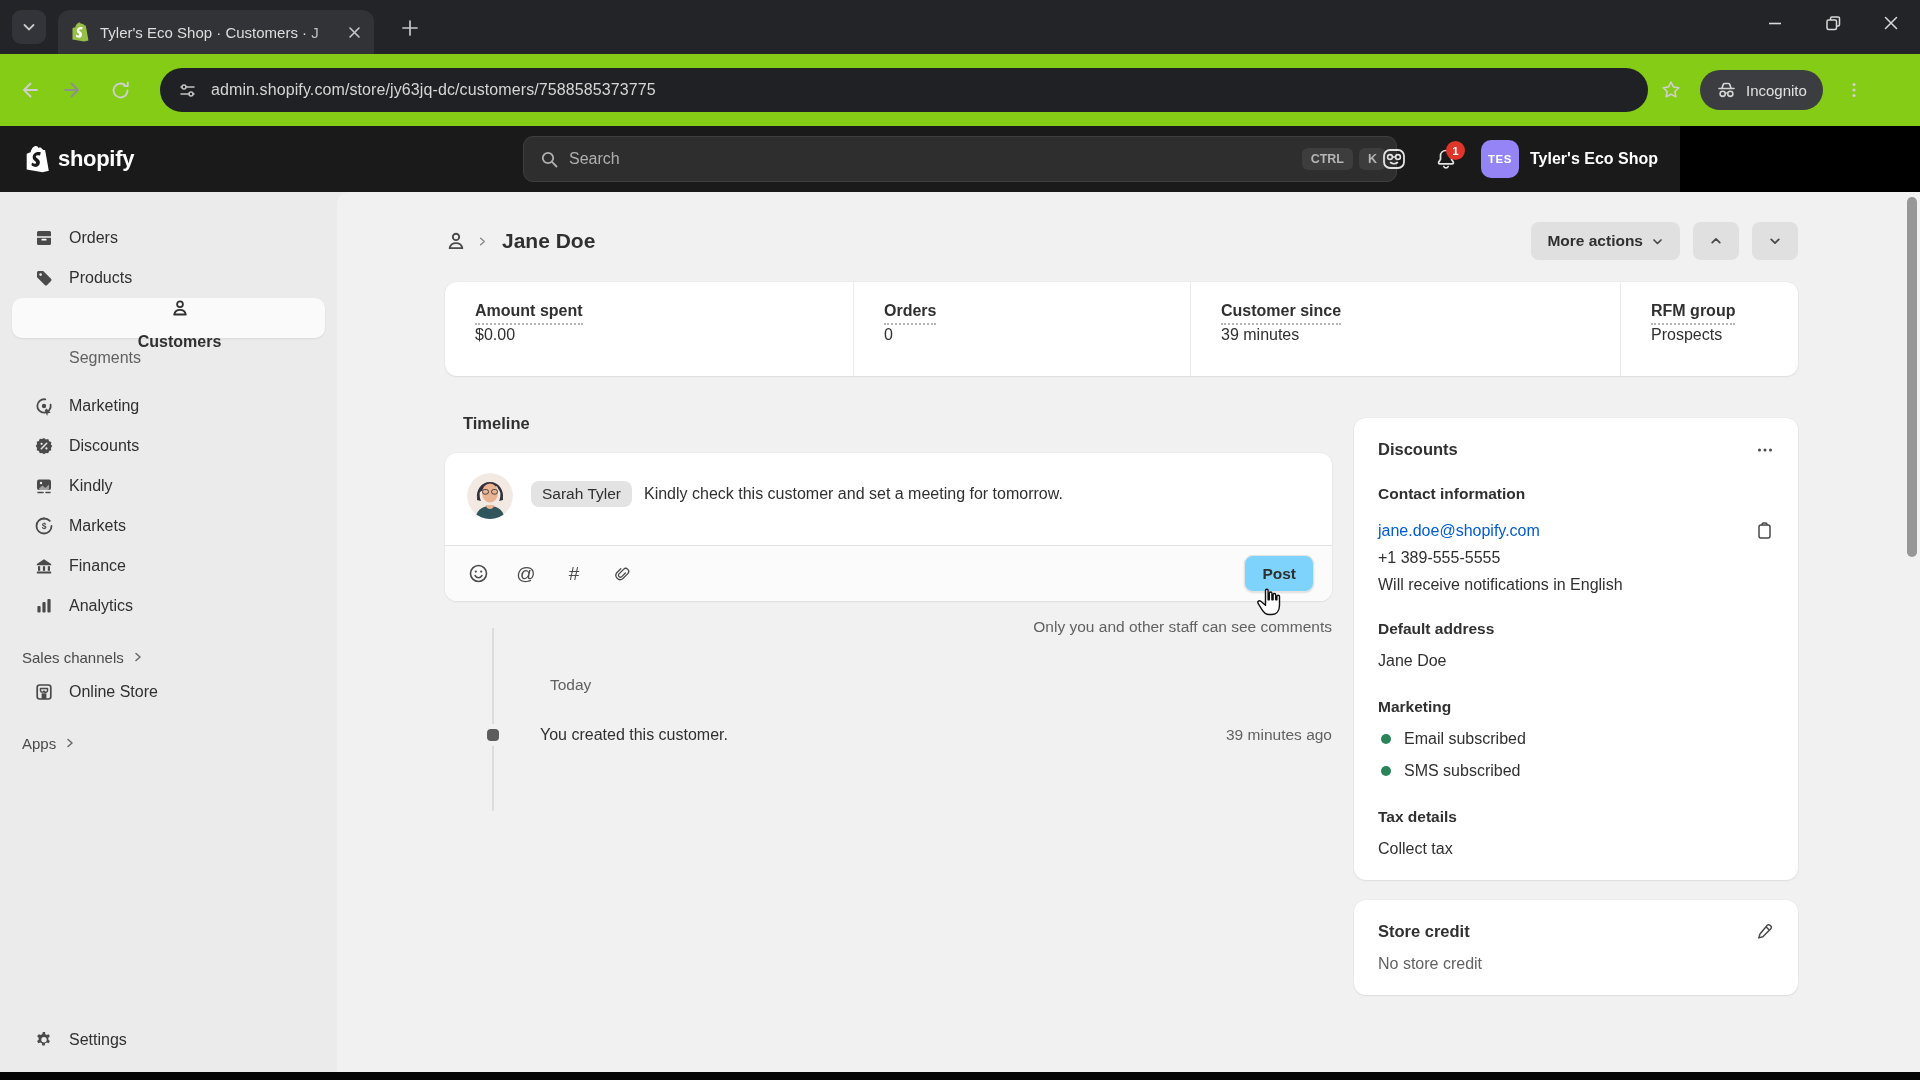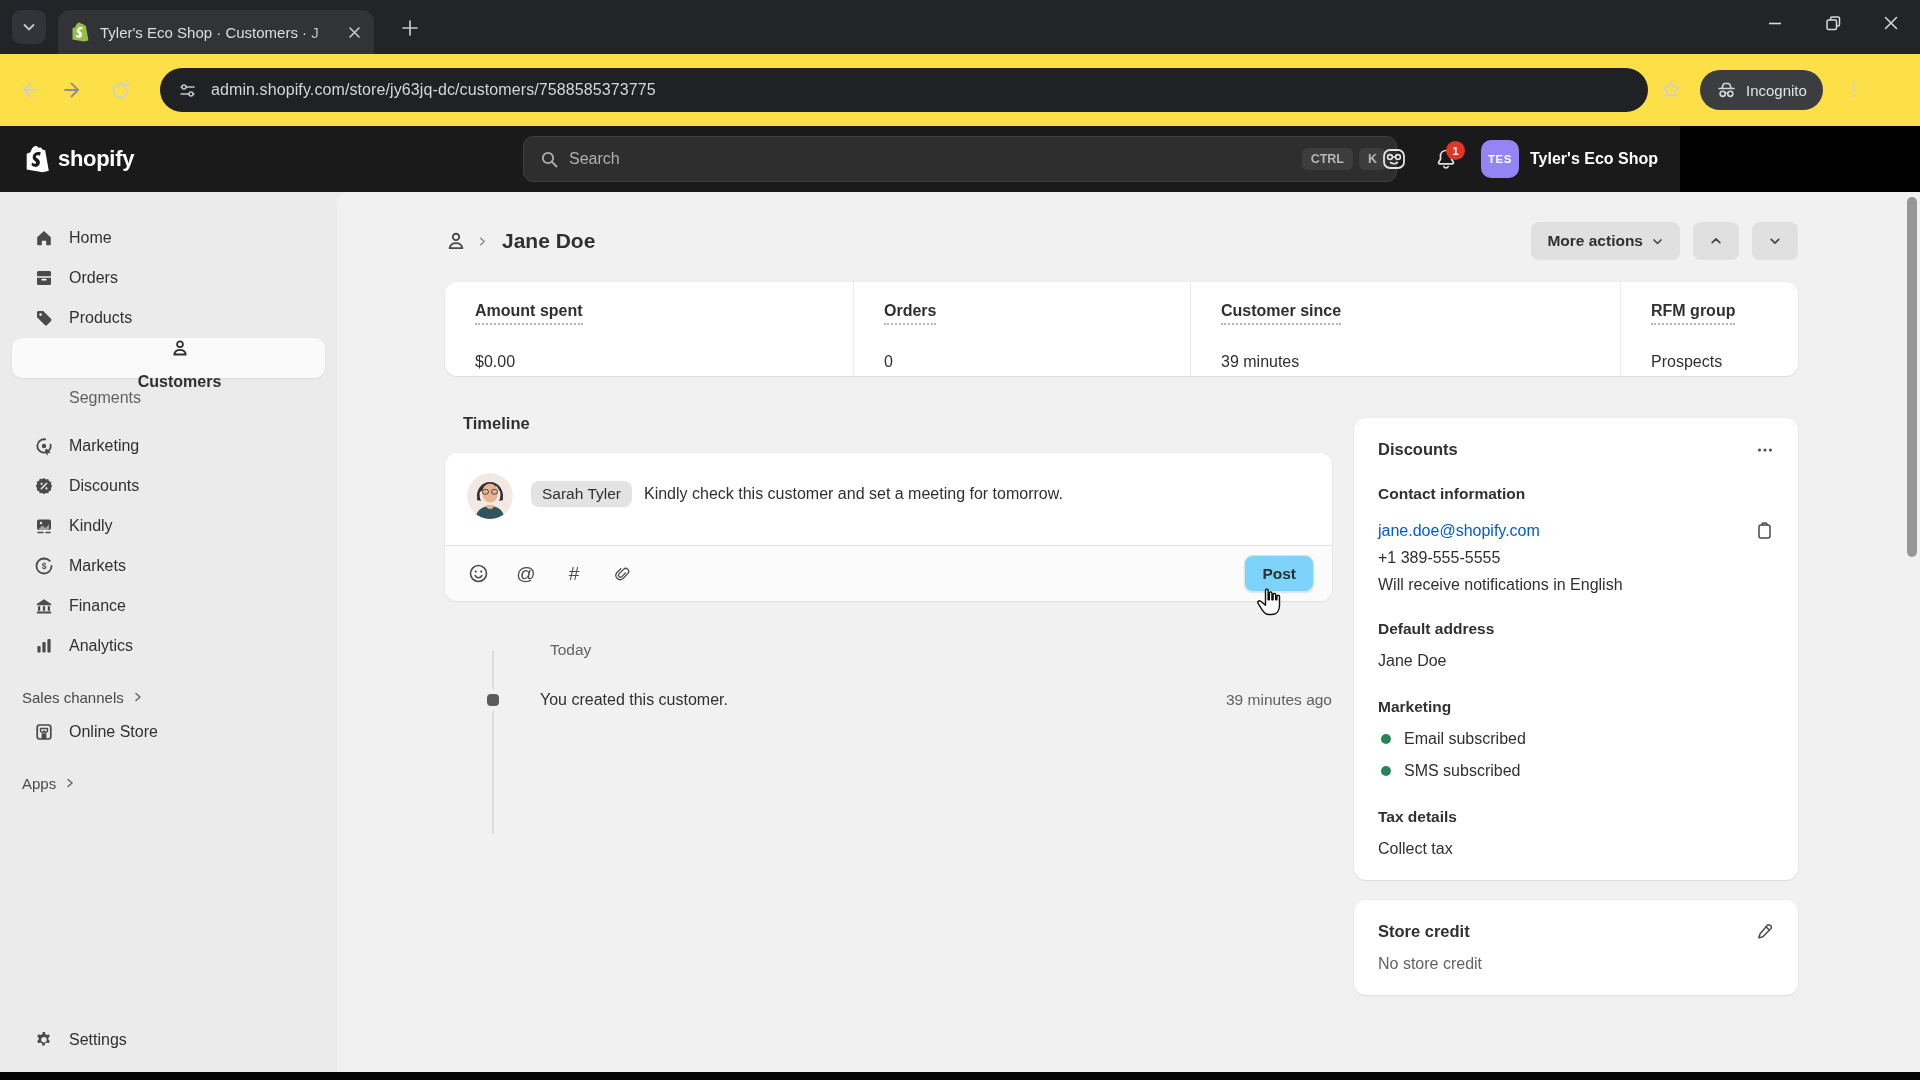--- a/index.html
+++ b/index.html
@@ -10,21 +10,21 @@
   
   .tabstrip { position:absolute; top:0; left:0; width:1920px; height:54px; background:#232428; display:flex; align-items:flex-end; }
   .tab-search-btn { position:absolute; left:12px; top:10px; width:34px; height:34px; border-radius:9px; background:#33343a; display:flex; align-items:center; justify-content:center; }
   .tab { position:absolute; left:58px; top:10px; width:316px; height:44px; background:#323337; border-radius:12px 12px 0 0; display:flex; align-items:center; padding:0 12px 0 14px; }
   .tab-title { flex:1; font-size:15px; color:#dedede; white-space:nowrap; overflow:hidden; margin-left:10px;
                -webkit-mask-image:linear-gradient(90deg,#000 85%,transparent); mask-image:linear-gradient(90deg,#000 85%,transparent); }
   .newtab-btn { position:absolute; left:394px; top:12px; width:32px; height:32px; border-radius:8px; display:flex; align-items:center; justify-content:center; }
   .win-controls { position:absolute; right:0; top:0; height:46px; display:flex; }
   .win-btn { width:58px; height:46px; display:flex; align-items:center; justify-content:center; }
 
-  .toolbar { position:absolute; top:54px; left:0; width:1920px; height:72px; background:#fde047; display:flex; align-items:center; }
+  .toolbar { position:absolute; top:54px; left:0; width:1920px; height:72px; background:#84cc16; display:flex; align-items:center; }
   .nav-btn { width:36px; height:36px; display:flex; align-items:center; justify-content:center; margin-left:10px; border-radius:50%; }
   .urlbar { margin-left:22px; width:1488px; height:44px; border-radius:22px; background:#202124; display:flex; align-items:center; padding:0 18px; }
   .url-text { font-size:16px; color:#d6d6d6; margin-left:14px; letter-spacing:.1px; }
   .star-btn { margin-left:12px; }
   .incognito-chip { margin-left:18px; height:40px; border-radius:20px; background:#3c3d41; display:flex; align-items:center; padding:0 16px; gap:9px; }
   .incognito-label { font-size:15px; color:#e2e2e2; }
   .menu-btn { margin-left:14px; width:34px; height:34px; display:flex; align-items:center; justify-content:center; }
 
   
   .shop-topbar { position:absolute; top:126px; left:0; width:1680px; height:66px; background:#1a1a1a; display:flex; align-items:center; }
@@ -59,21 +59,21 @@
   .breadcrumb { display:flex; align-items:center; gap:10px; }
   .page-title { font-size:21px; font-weight:700; margin-left:4px; }
   .header-actions { margin-left:auto; display:flex; align-items:center; gap:13px; }
   .btn-gray { height:38px; background:#e0e0e0; border-radius:8px; display:flex; align-items:center; justify-content:center; font-size:15.5px; font-weight:550; color:#303030; padding:0 16px; gap:8px; }
   .btn-square { width:46px; padding:0; }
 
   .metric-card { margin-top:22px; background:#fff; border-radius:12px; box-shadow:0 1px 2px rgba(0,0,0,.07), 0 0 0 1px rgba(0,0,0,.02); display:grid; grid-template-columns:408px 337px 430px 1fr; height:94px; }
   .metric-cell { padding:20px 0 0 30px; }
   .metric-cell + .metric-cell { border-left:1px solid #ebebeb; }
   .metric-label { display:inline-block; font-size:16px; font-weight:600; border-bottom:2px dotted #b5b5b5; padding-bottom:3px; }
-  .metric-value { margin-top:28px; font-size:16px; font-weight:500; }
+  .metric-value { margin-top:1px; font-size:16px; font-weight:500; }
 
   .columns { display:flex; align-items:flex-start; gap:22px; }
   .left-col { width:887px; }
   .right-col { width:444px; margin-top:42px; }
 
   .timeline-heading { margin:38px 0 0 18px; font-size:16.5px; font-weight:650; }
   .comment-card { margin-top:20px; background:#fff; border-radius:12px; box-shadow:0 1px 2px rgba(0,0,0,.07), 0 0 0 1px rgba(0,0,0,.02); }
   .comment-top { display:flex; align-items:flex-start; padding:20px 22px 26px; gap:18px; }
   .avatar-img { width:46px; height:46px; border-radius:50%; overflow:hidden; flex:0 0 46px; }
   .comment-line { display:flex; align-items:center; gap:12px; margin-top:8px; flex-wrap:wrap; }
@@ -267,28 +267,20 @@
       <div class="account-chip">
         <span class="account-avatar">TES</span>
         <span class="account-name">Tyler's Eco Shop</span>
       </div>
     </div>
   </div>
 
   <div class="workspace">
 
     <div class="sidebar">
-      <div class="nav-item">
-        <span class="nav-icon">
-          <svg width="20" height="20" viewBox="0 0 20 20">
-              <path d="M3.2 9.2L10 3l6.8 6.2V16a1.2 1.2 0 0 1-1.2 1.2h-3.4v-4.4H7.8v4.4H4.4A1.2 1.2 0 0 1 3.2 16z" fill="#4a4a4a"></path>
-            </svg>
-        </span>
-        <span>Home</span>
-      </div>
       <div class="nav-item">
         <span class="nav-icon">
           <svg width="20" height="20" viewBox="0 0 20 20">
               <path d="M3 4.5A1.5 1.5 0 0 1 4.5 3h11A1.5 1.5 0 0 1 17 4.5v11a1.5 1.5 0 0 1-1.5 1.5h-11A1.5 1.5 0 0 1 3 15.5z" fill="#4a4a4a"></path>
               <path d="M3 9h14" stroke="#fff" stroke-width="1.4"></path>
               <rect x="7.4" y="10.8" width="5.2" height="1.8" rx="0.9" fill="#fff"></rect>
             </svg>
         </span>
         <span>Orders</span>
       </div>
@@ -520,20 +512,21 @@
                       <path d="M13.8 8.5l-4.6 4.6a2.3 2.3 0 0 1-3.2-3.2l5.6-5.6a3.5 3.5 0 0 1 5 5l-6 6a5 5 0 0 1-7-7l4.8-4.8" stroke="#4a4a4a" stroke-width="1.5" fill="none" stroke-linecap="round" transform="scale(.85) translate(2,2)"></path>
                     </svg>
                 </span>
                 <div class="post-btn">
                   <span>Post</span>
                 </div>
               </div>
             </div>
 
             <div class="timeline-body">
+              <div class="visibility-note">Only you and other staff can see comments</div>
               <div class="today-label">Today</div>
               <div class="event-row">
                 <span class="event-dot"></span>
                 <span class="event-text">You created this customer.</span>
                 <span class="event-time">39 minutes ago</span>
               </div>
             </div>
           </div>
 
           <div class="right-col">

